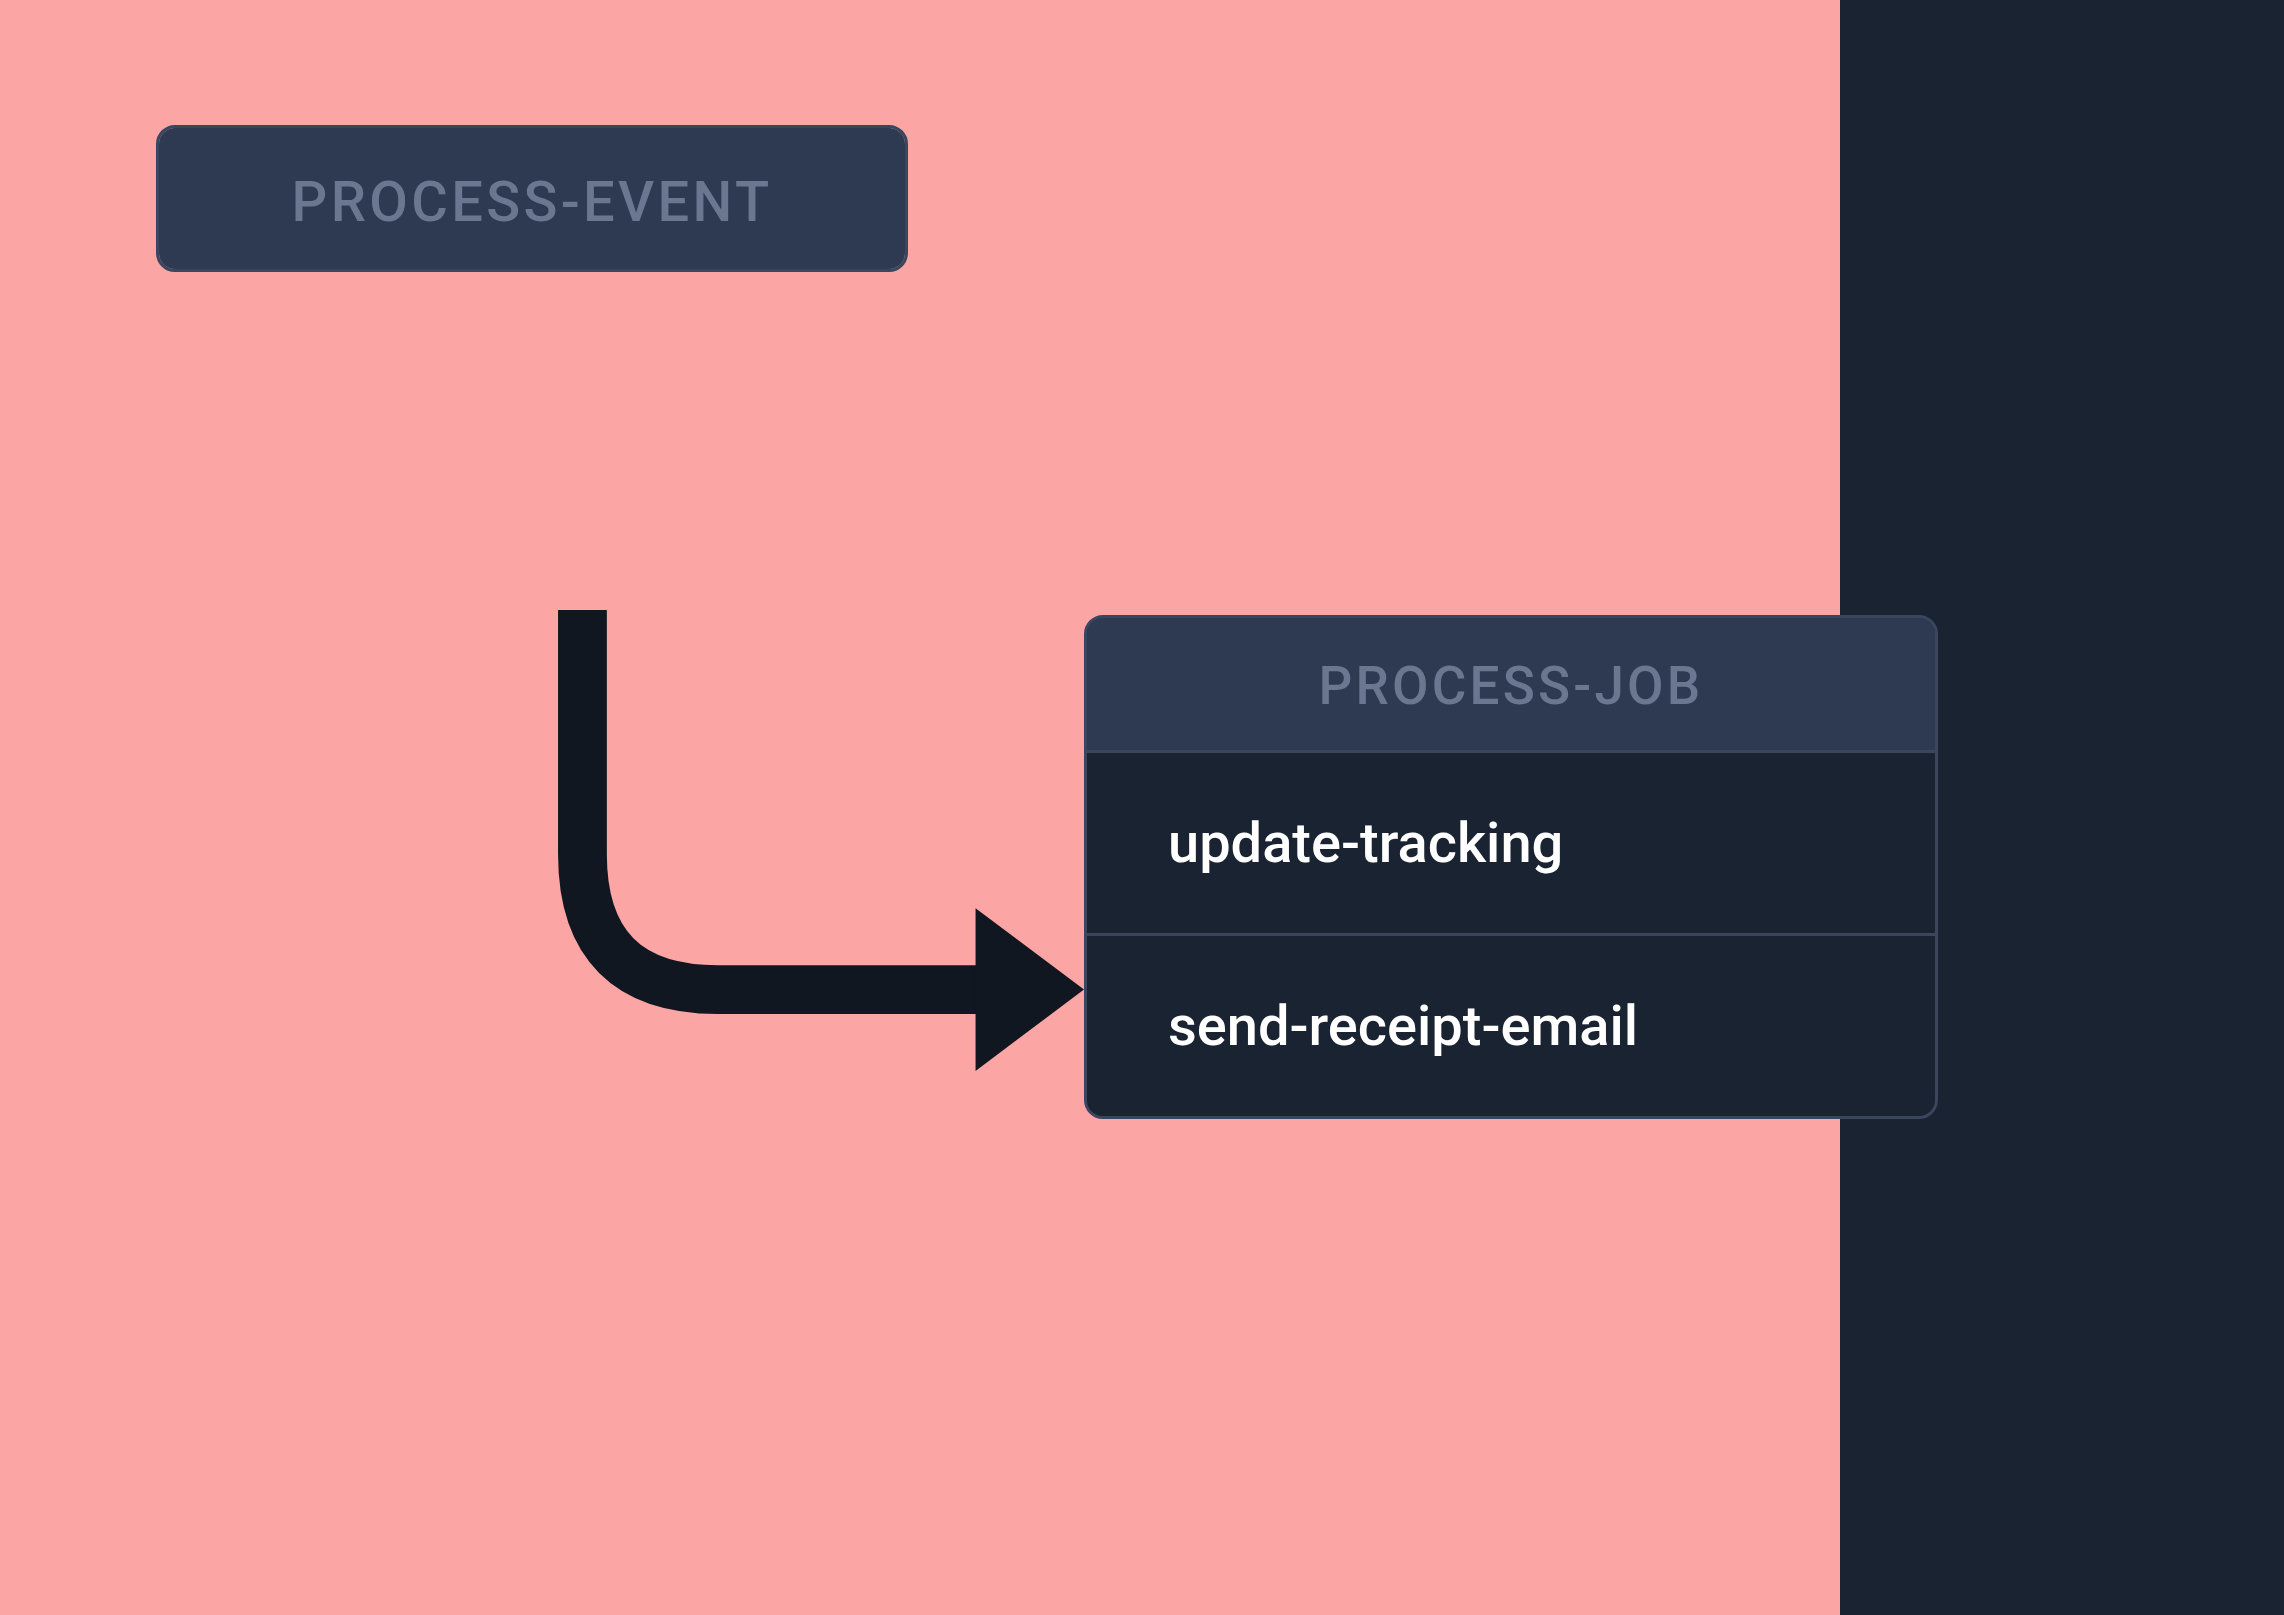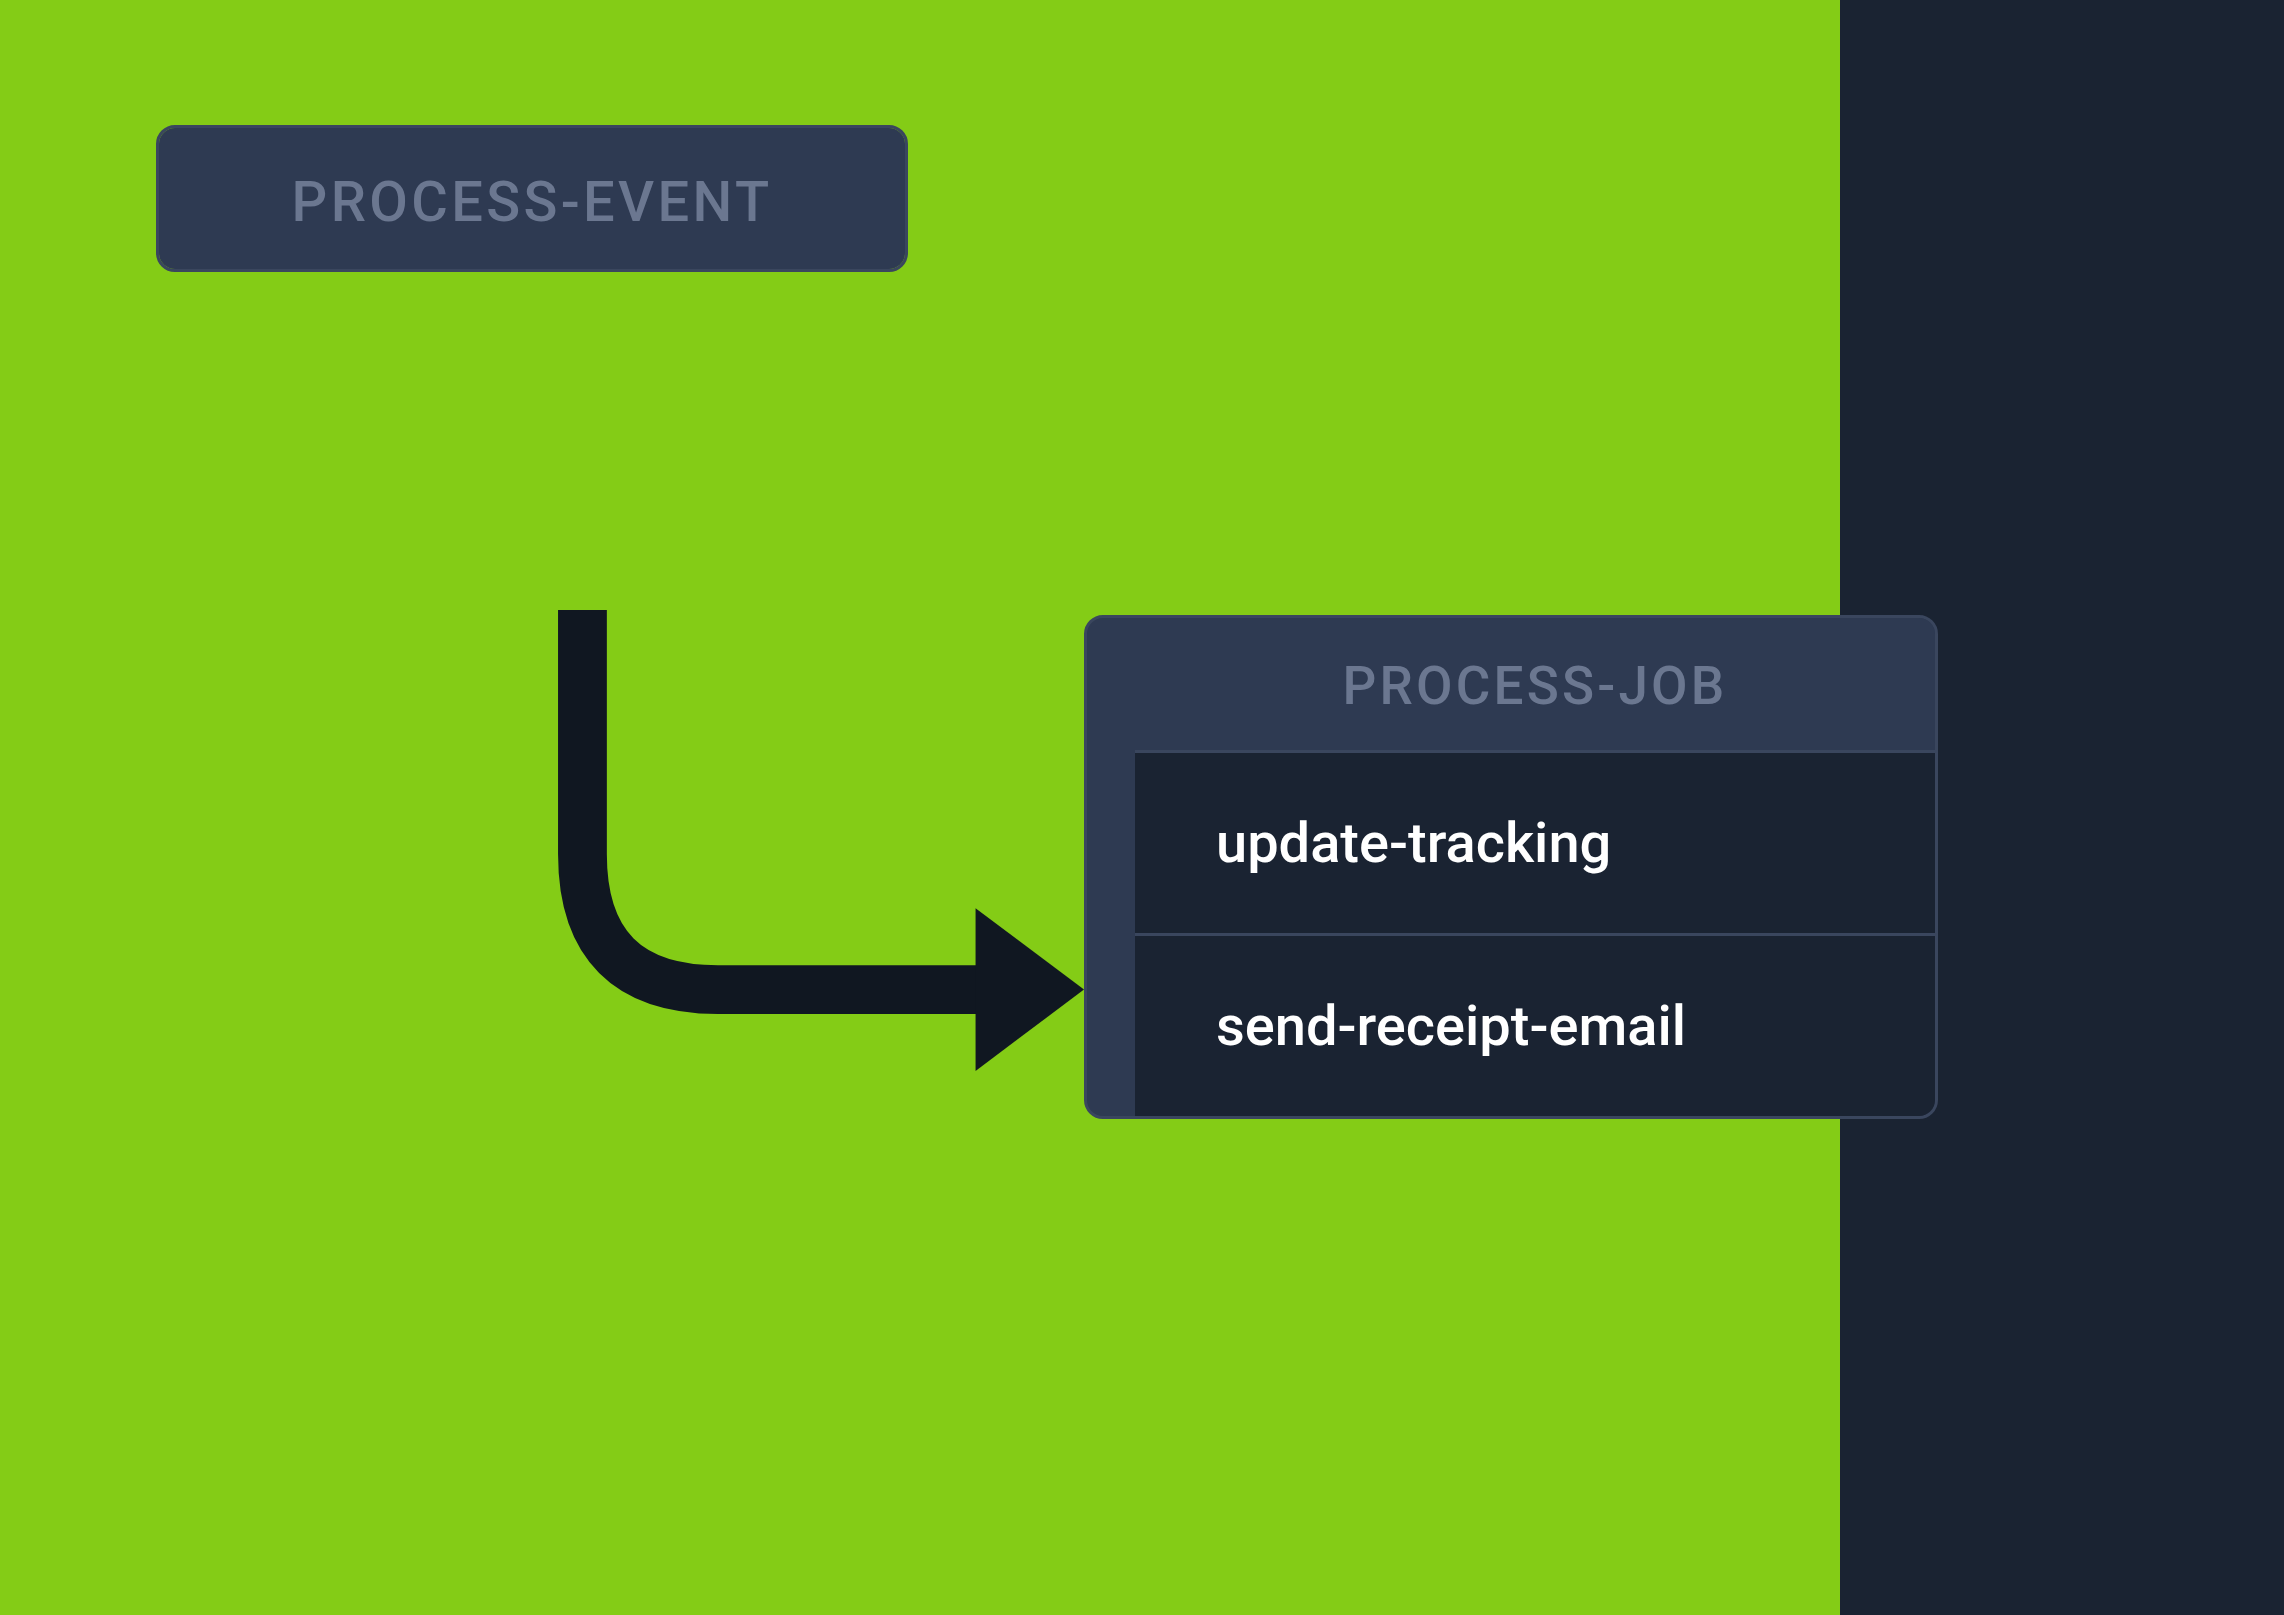--- a/index.html
+++ b/index.html
@@ -8,21 +8,21 @@
     width: 100%;
     height: 100%;
     background: #1a2332;
     font-family: -apple-system, BlinkMacSystemFont, "Segoe UI", Roboto, "Helvetica Neue", Arial, sans-serif;
     overflow: hidden;
   }
   .canvas {
     position: relative;
     width: 1840px;
     height: 1616px;
-    background: #84cc16;
+    background: #fca5a5;
     transform-origin: top left;
   }
   .node {
     position: absolute;
     background: #2e3a52;
     border: 3.4px solid #3a465e;
     border-radius: 19px;
     box-sizing: border-box;
     overflow: hidden;
   }
@@ -57,21 +57,20 @@
   .node-a .node-row {
     font-size: 56px;
     padding: 0 81px;
     height: 196px;
   }
   
   .node-b {
     left: 1084px;
     top: 615px;
     width: 854px;
-    padding-left: 48px;
   }
   .node-b .node-header {
     font-size: 53px;
     padding: 37px 0 33px 0;
   }
   .node-b .node-row {
     font-size: 56px;
     padding: 0 81px;
     height: 183px;
   }

